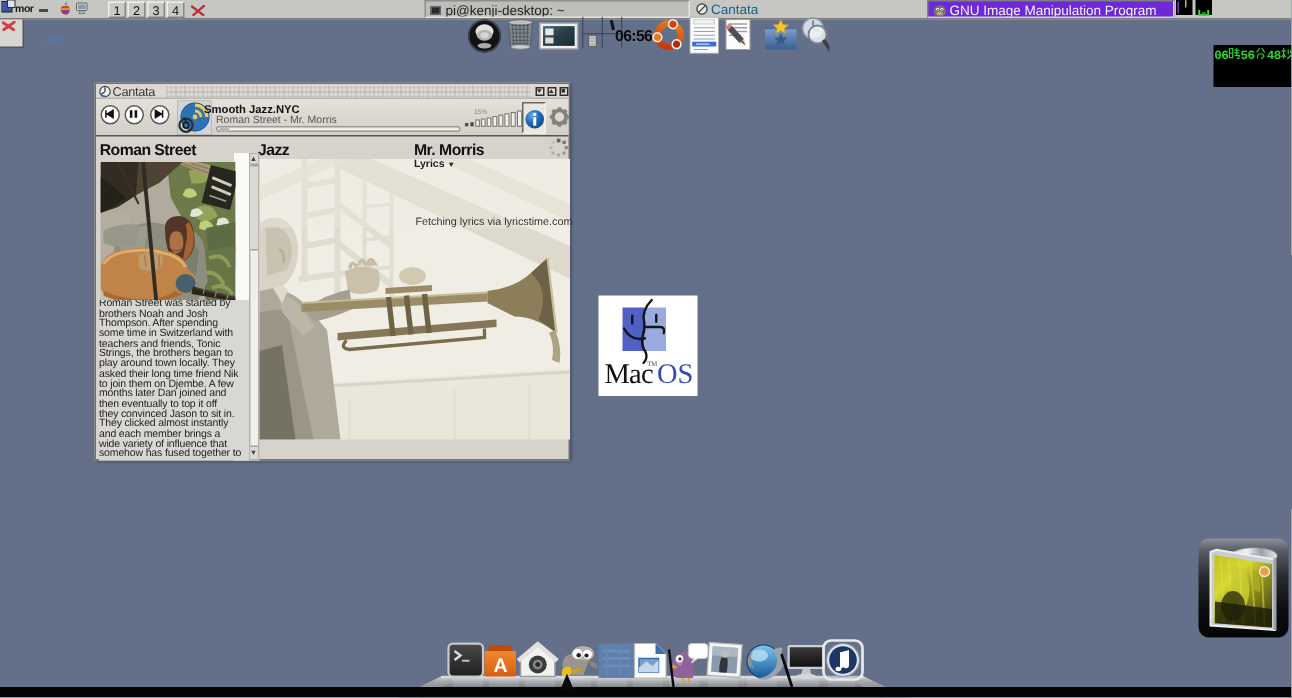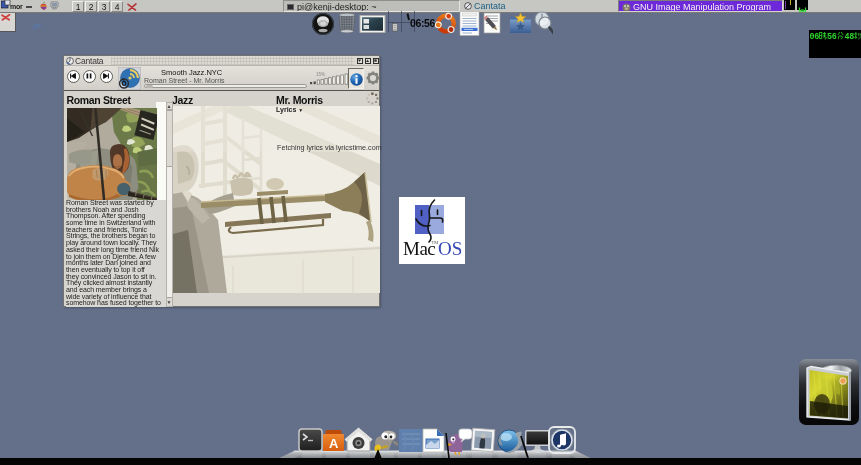--- a/index.html
+++ b/index.html
@@ -255,21 +255,21 @@
         <rect x="0" y="0" width="23" height="23" fill="#cfd4da" stroke="#b09890" stroke-width="0.7"></rect>
         <circle cx="12" cy="11" r="9.5" fill="#2f72b4"></circle>
         <path d="M12 3 A8 8 0 0 1 20 11" stroke="#e8c860" stroke-width="2.3" fill="none"></path>
         <path d="M12 7 A4 4 0 0 1 16 11" stroke="#e8c860" stroke-width="1.9" fill="none"></path>
         <circle cx="12" cy="11" r="1.6" fill="#e8c860"></circle>
         <circle cx="12" cy="11" r="9.5" fill="none" stroke="#1a4a80" stroke-width="0.5"></circle>
         <circle cx="6" cy="16.5" r="4.4" fill="none" stroke="#2e2e2e" stroke-width="1.5"></circle>
         <circle cx="6" cy="16.5" r="1.9" fill="none" stroke="#1a1a1a" stroke-width="1.1"></circle>
         <path d="M4.5 11.5 L6.5 14.5" stroke="#222" stroke-width="1.1"></path>
       </svg>
-      <div style="position:absolute;left:97px;top:2px;font-size:7.5px;font-weight:normal;color:#111;">Smooth Jazz.NYC</div>
+      <div style="position:absolute;left:72px;top:2px;font-size:7.5px;font-weight:bold;color:#111;">Smooth Jazz.NYC</div>
       <div style="position:absolute;left:80px;top:10.5px;font-size:7px;color:#555;">Roman Street - Mr. Morris</div>
       <div style="position:absolute;left:80px;top:18px;width:163px;height:4.5px;border:1px solid #9a9a92;border-radius:3px;background:#efede8;margin-top:-0.5px;">
         <div style="position:absolute;left:0.5px;top:0.5px;width:7px;height:2.5px;background:#b8b6b0;border-radius:2px;"></div>
       </div>
 
       <div style="position:absolute;left:252px;top:6px;font-size:4.5px;color:#888;">15%</div>
       <svg width="40" height="14" viewBox="0 0 40 14" style="position:absolute;left:246px;top:6px;">
         <rect x="0" y="10" width="2.2" height="2.2" fill="#4a4a44"></rect>
         <rect x="3.6" y="9.5" width="2.2" height="2.7" fill="#4a4a44"></rect>
         <rect x="7.2" y="8" width="2.4" height="4.2" fill="#f2f0ea" stroke="#76766e" stroke-width="0.7"></rect>

